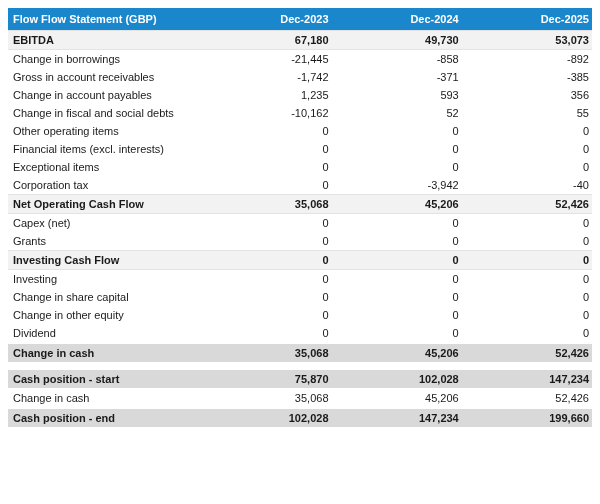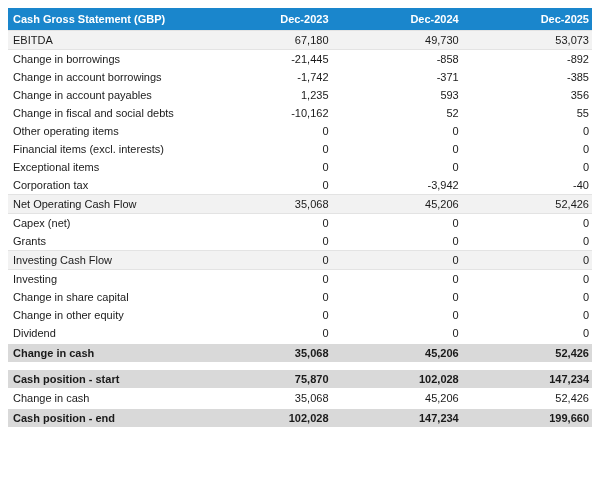--- a/index.html
+++ b/index.html
@@ -50,21 +50,21 @@
     height: 18px;
     padding-top: 0;
     padding-bottom: 0;
   }
   tr.plain td {
     background: #ffffff;
     font-weight: normal;
   }
   tr.subtotal td {
     background: var(--subtotal-bg, #f2f2f2);
-    font-weight: normal;
+    font-weight: bold;
     border-top: 1px solid #e3e3e3;
     border-bottom: 1px solid #e3e3e3;
   }
   tr.total td {
     background: var(--total-bg, #d9d9d9);
     font-weight: bold;
     border-top: 2px solid #ffffff;
     border-bottom: 1px solid #ffffff;
   }
   tr.spacer td {
@@ -79,41 +79,41 @@
 <div class="page">
   <table class="cashflow">
     <colgroup>
       <col class="c-label">
       <col class="c-num">
       <col class="c-num">
       <col class="c-num">
     </colgroup>
     <thead>
       <tr>
-        <th class="label">Cash Gross Statement (GBP)</th>
+        <th class="label">Flow Flow Statement (GBP)</th>
         <th class="num">Dec-2023</th>
         <th class="num">Dec-2024</th>
         <th class="num">Dec-2025</th>
       </tr>
     </thead>
     <tbody>
         <tr class="subtotal">
           <td class="label">EBITDA</td>
           <td class="num">67,180</td>
           <td class="num">49,730</td>
           <td class="num">53,073</td>
         </tr>
         <tr class="plain">
           <td class="label">Change in borrowings</td>
           <td class="num">-21,445</td>
           <td class="num">-858</td>
           <td class="num">-892</td>
         </tr>
         <tr class="plain">
-          <td class="label">Change in account borrowings</td>
+          <td class="label">Gross in account receivables</td>
           <td class="num">-1,742</td>
           <td class="num">-371</td>
           <td class="num">-385</td>
         </tr>
         <tr class="plain">
           <td class="label">Change in account payables</td>
           <td class="num">1,235</td>
           <td class="num">593</td>
           <td class="num">356</td>
         </tr>

